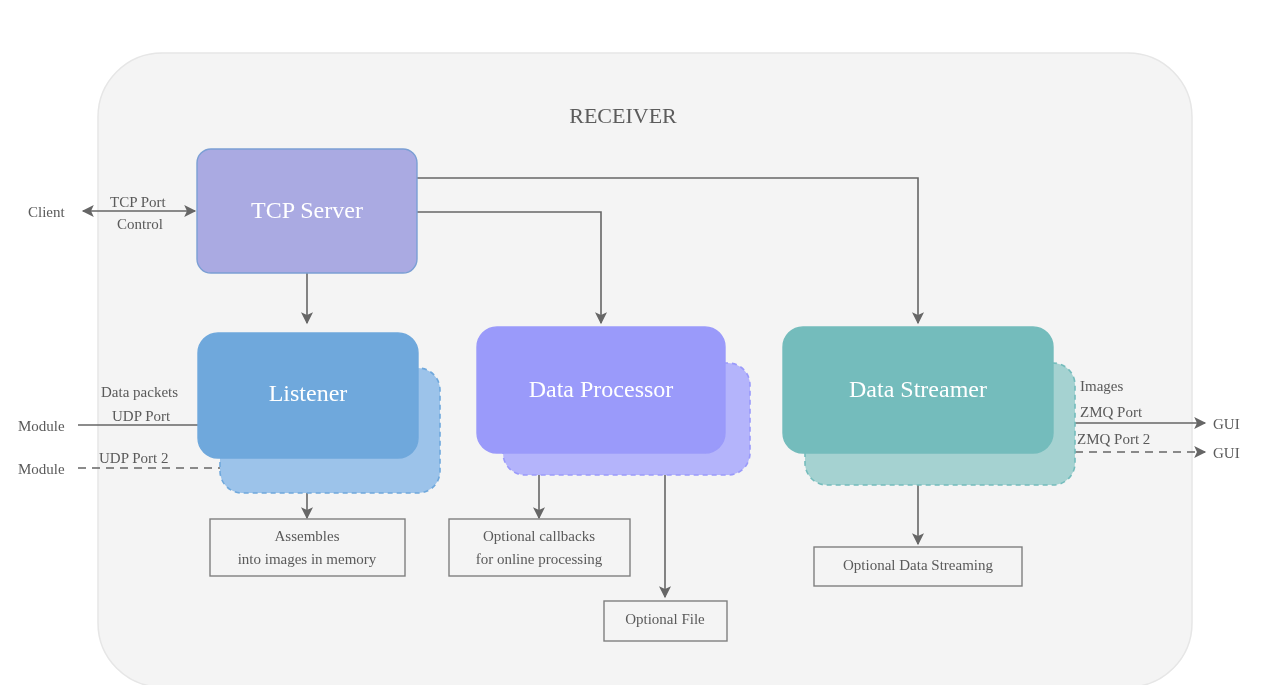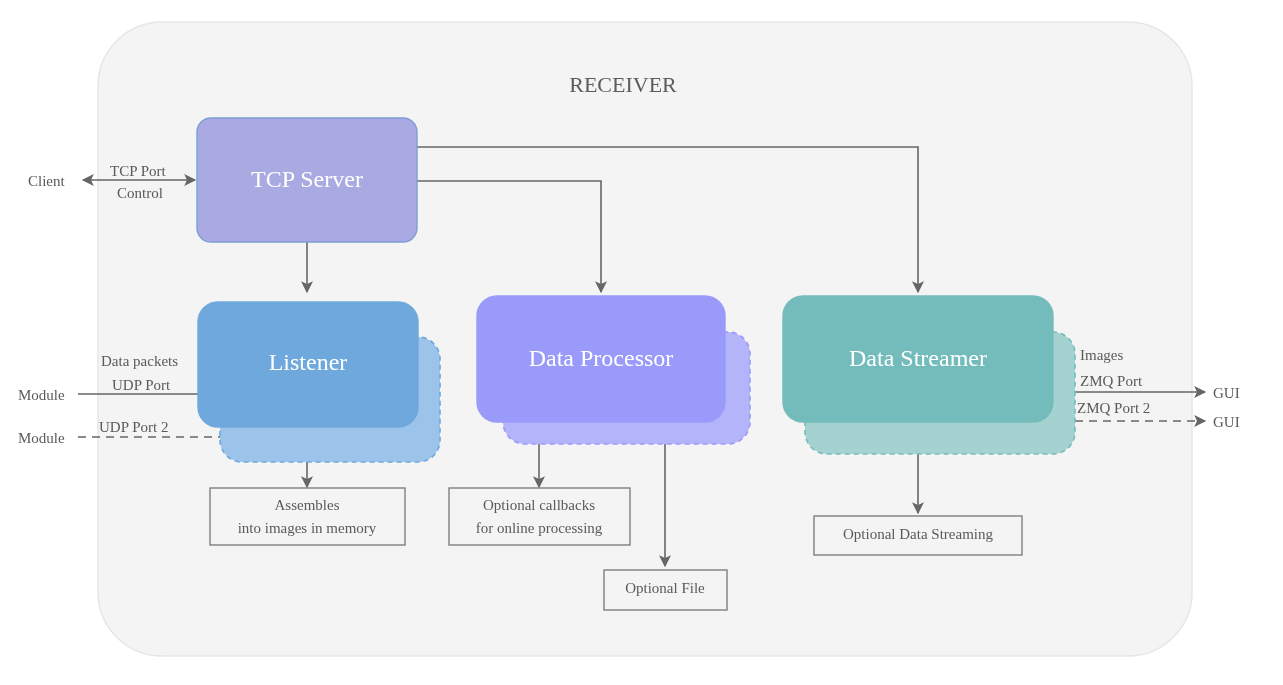--- a/index.html
+++ b/index.html
@@ -1,18 +1,18 @@
 <!DOCTYPE html>
 <html><head>
 <meta charset="utf-8">
 <style>
   html,body{margin:0;padding:0;background:#ffffff;}
   body{width:1283px;height:685px;overflow:hidden;
        font-family:"Liberation Serif","DejaVu Serif",serif;}
-  #stage{position:relative;width:1283px;height:642px;}
+  #stage{position:relative;width:1283px;height:642px;margin-top:31px;}
   svg{position:absolute;top:0;left:0;width:1283px;height:685px;display:block;}
   .nodeLabel{fill:#ffffff;font-size:24px;font-family:"Liberation Serif","DejaVu Serif",serif;
              text-anchor:middle;dominant-baseline:middle;}
   .boxLabel{fill:#5a5a5a;font-size:15px;font-family:"Liberation Serif","DejaVu Serif",serif;
             text-anchor:middle;dominant-baseline:middle;}
   .edgeLabel{fill:#5a5a5a;font-size:15px;font-family:"Liberation Serif","DejaVu Serif",serif;}
   .title{fill:#5c5c5c;font-size:22px;font-family:"Liberation Serif","DejaVu Serif",serif;
          text-anchor:middle;dominant-baseline:middle;}
   .ln{stroke:#666666;stroke-width:1.6;fill:none;}
   .ln-dash{stroke:#666666;stroke-width:1.6;fill:none;stroke-dasharray:8 6;}

